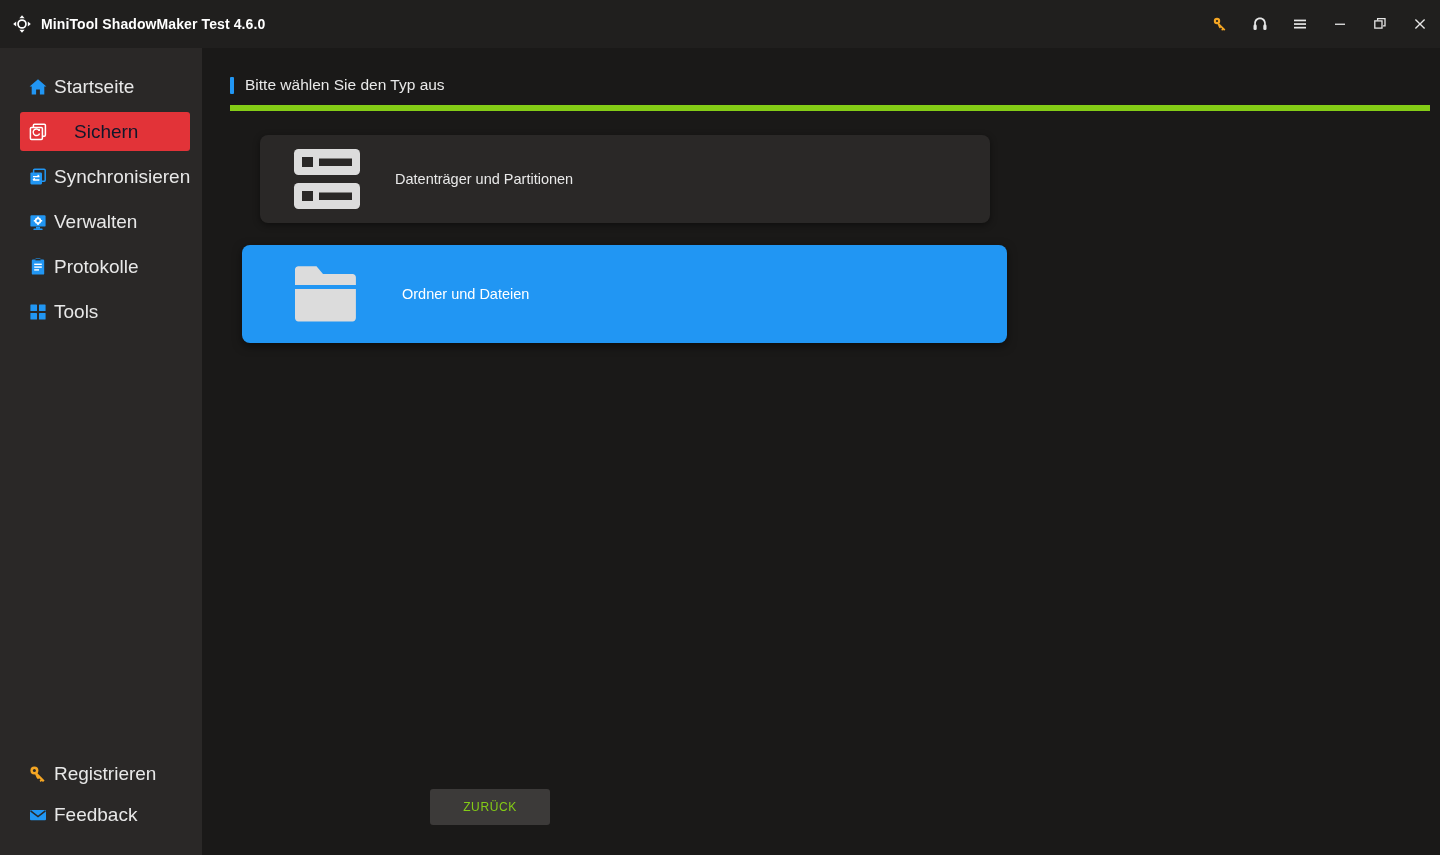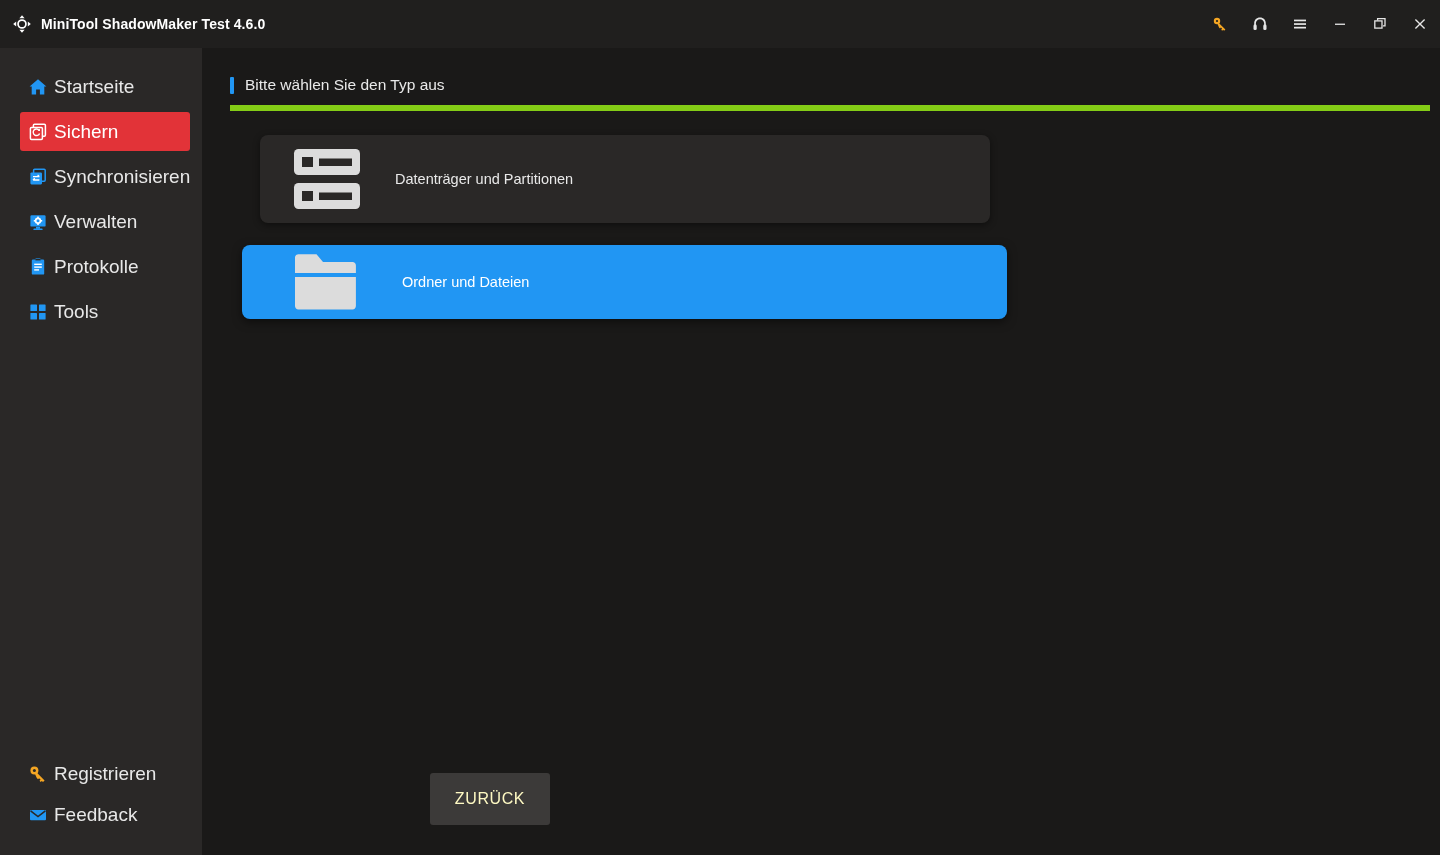--- a/index.html
+++ b/index.html
@@ -64,21 +64,21 @@
     position: absolute; left: 8px; top: 50%;
     transform: translateY(-50%);
     width: 20px; height: 20px;
     display: flex; align-items: center; justify-content: center;
   }
   .nav-item .nav-label {
     font-size: 19px; color: #e8e8e8;
     white-space: nowrap;
   }
   .nav-item.active { background: #e23338; }
-  .nav-item.active .nav-label { color: #ffffff; }
+  .nav-item.active .nav-label { color: #0f172a; margin-left: 20px; }
 
   .sidebar-bottom {
     margin-top: auto;
     padding-bottom: 18px;
   }
   .sidebar-bottom .nav-item { height: 38px; text-align: right; }
 
   
   .main {
     flex: 1 1 auto;
@@ -107,21 +107,21 @@
     cursor: pointer;
   }
   .card-disk {
     margin-left: 58px;
     width: 730px; height: 88px;
     background: #2a2827;
     box-shadow: 0 2px 7px rgba(0,0,0,.45);
   }
   .card-folder {
     margin-left: 40px; margin-top: 22px;
-    width: 765px; height: 74px;
+    width: 765px; height: 98px;
     background: #2196f3;
     box-shadow: 0 3px 10px rgba(0,0,0,.5);
   }
   .card-icon {
     width: 76px; height: 70px;
     margin-left: 29px;
     display: flex; align-items: center; justify-content: center;
     flex: 0 0 auto;
   }
   .card-folder .card-icon { margin-left: 47px; }
@@ -130,25 +130,25 @@
     margin-left: 30px;
   }
   .card-folder .card-label { color: #ffffff; margin-left: 37px; }
 
   
   .footer {
     margin-top: auto;
     padding: 0 0 30px 228px;
   }
   .btn-back {
-    width: 120px; height: 52px;
+    width: 120px; height: 36px;
     background: #3c3a39;
     border: none; border-radius: 3px;
-    color: #fef9c3;
-    font-size: 16px; letter-spacing: .6px;
+    color: #84cc16;
+    font-size: 12px; letter-spacing: .6px;
     font-family: "Liberation Sans", sans-serif;
     cursor: pointer;
   }
 </style>
 </head>
 <body>
 
 <div id="app">
 
   <div class="titlebar">

